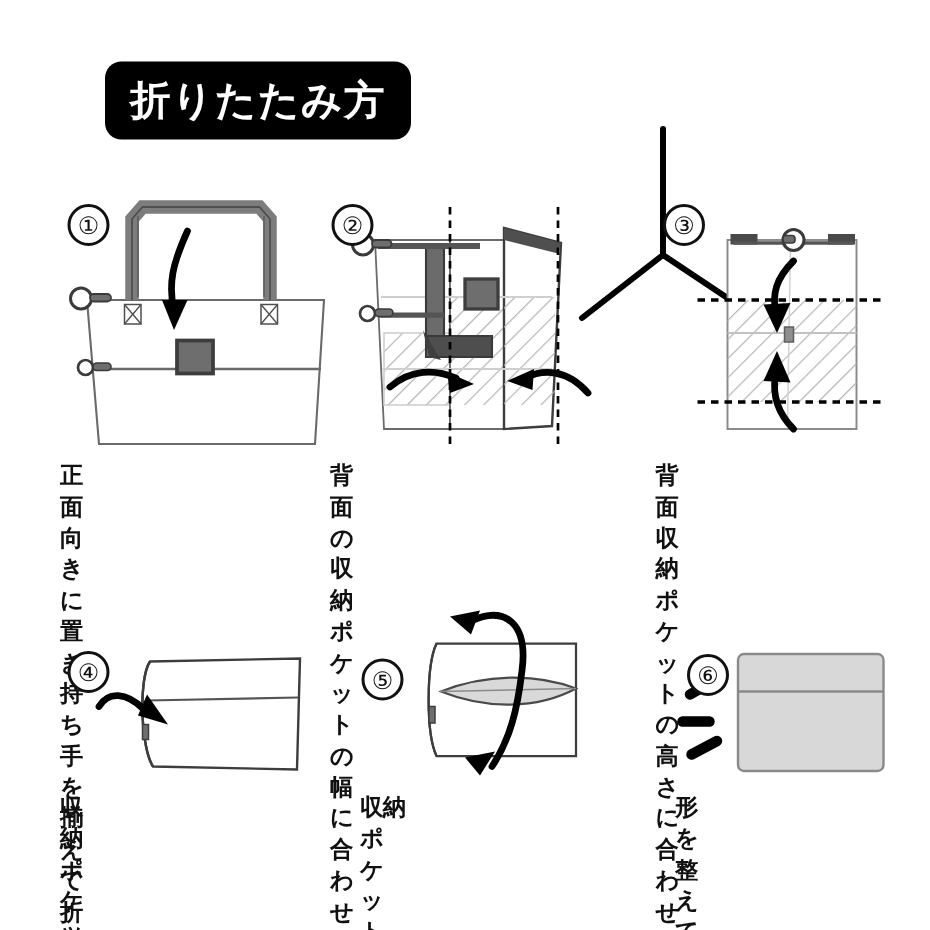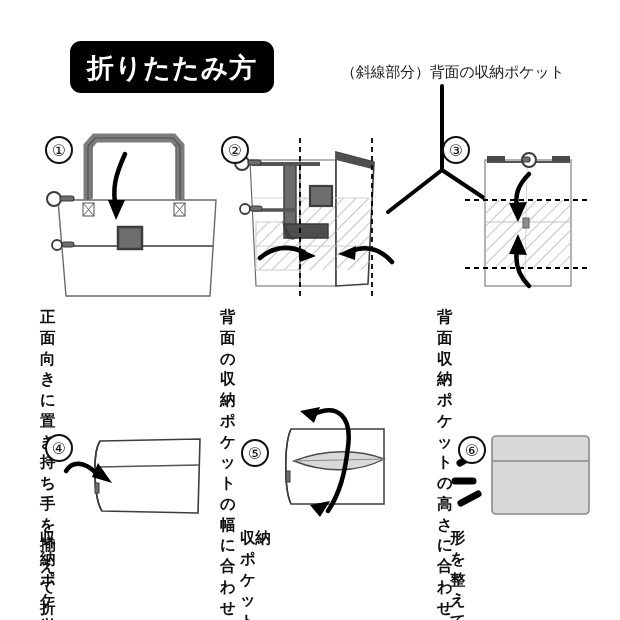--- a/index.html
+++ b/index.html
@@ -78,21 +78,20 @@
 </style>
 </head>
 <body>
 
 <div id="sheet">
 
   <div class="title-badge">
     <span class="title-text">折りたたみ方</span>
   </div>
 
-  <div class="annotation">（斜線部分）背面の収納ポケット</div>
 
   <svg class="fig" style="left:380px;top:68px;" width="180" height="145" viewBox="0 0 180 145">
     <g stroke="#000000" stroke-width="4" fill="none" stroke-linecap="round">
       <line x1="62" y1="2" x2="62" y2="86"></line>
       <line x1="62" y1="86" x2="8" y2="128"></line>
       <line x1="62" y1="86" x2="122" y2="126"></line>
     </g>
   </svg>
 
   <div class="step">

